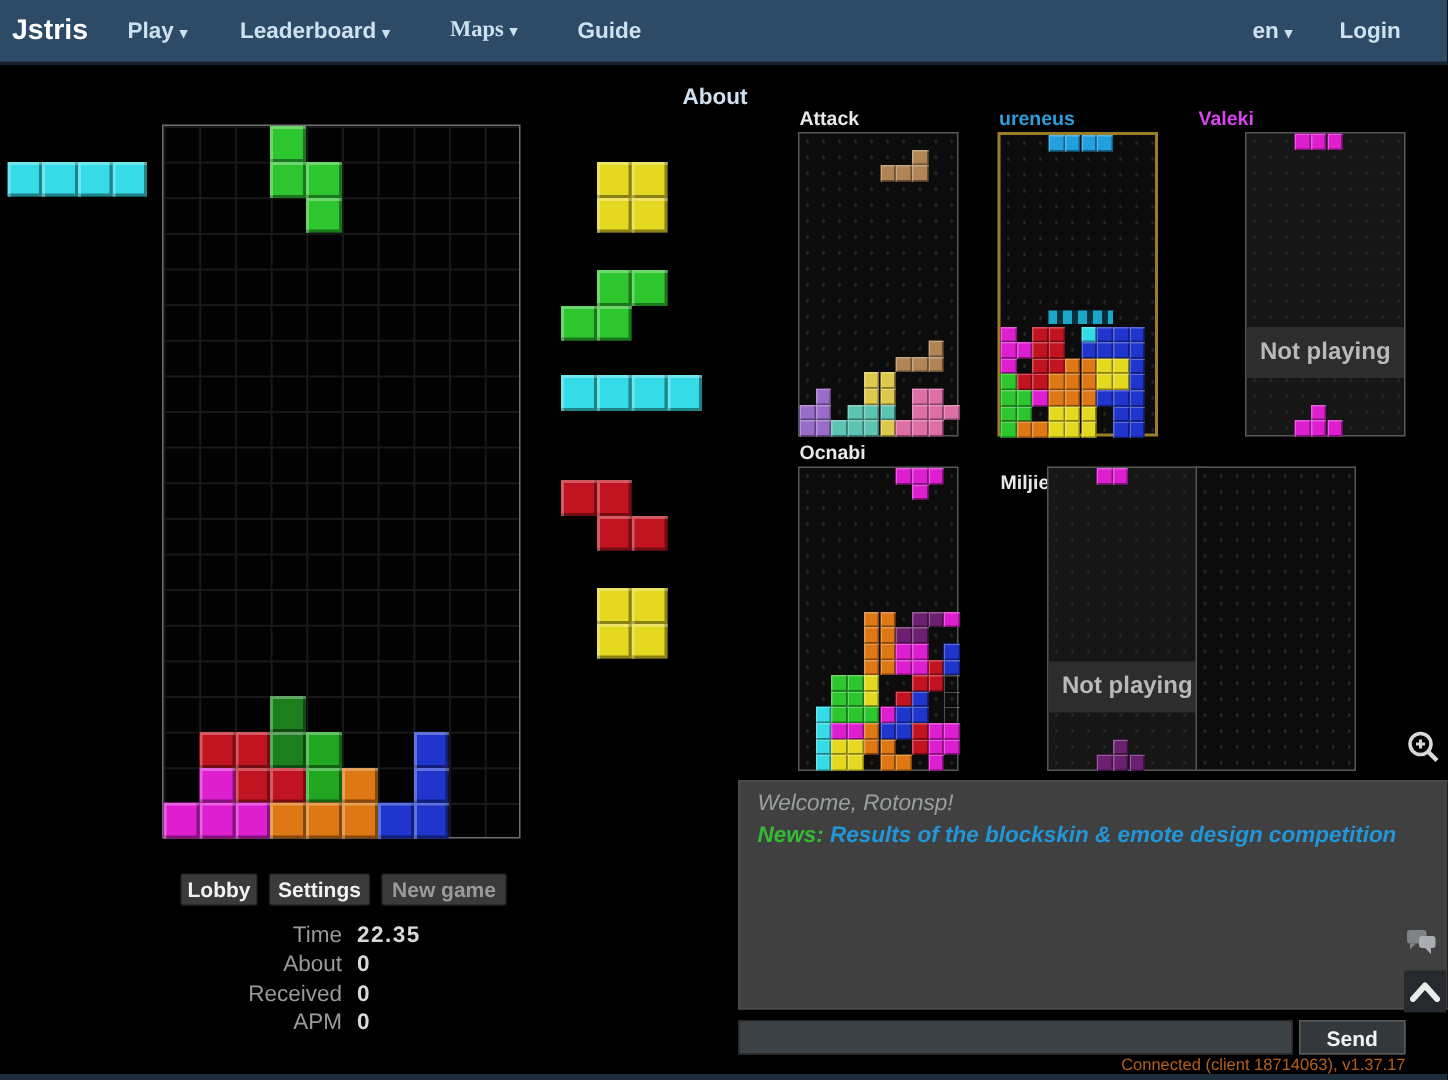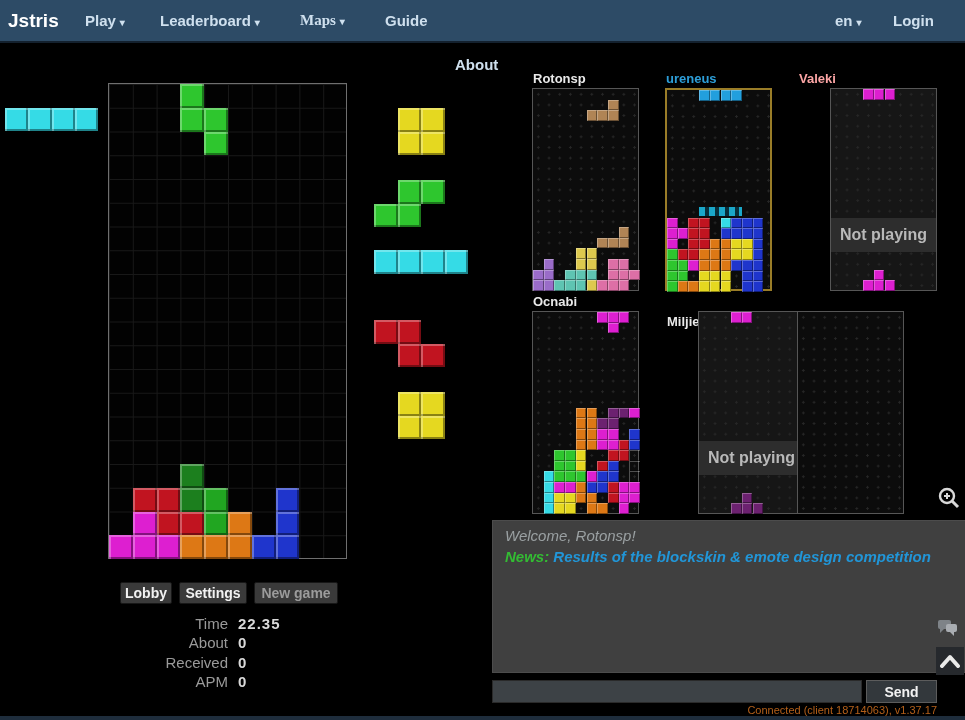--- a/index.html
+++ b/index.html
@@ -139,21 +139,21 @@
     <div class="cell big" style="left: 397.5px; top: 320px; width: 23.5px; height: 23.5px; background: rgb(193, 20, 32);"></div>
     <div class="cell big" style="left: 397.5px; top: 343.5px; width: 23.5px; height: 23.5px; background: rgb(193, 20, 32);"></div>
     <div class="cell big" style="left: 421px; top: 343.5px; width: 23.5px; height: 23.5px; background: rgb(193, 20, 32);"></div>
     <div class="cell big" style="left: 397.5px; top: 392px; width: 23.5px; height: 23.5px; background: rgb(229, 216, 32);"></div>
     <div class="cell big" style="left: 421px; top: 392px; width: 23.5px; height: 23.5px; background: rgb(229, 216, 32);"></div>
     <div class="cell big" style="left: 397.5px; top: 415.5px; width: 23.5px; height: 23.5px; background: rgb(229, 216, 32);"></div>
     <div class="cell big" style="left: 421px; top: 415.5px; width: 23.5px; height: 23.5px; background: rgb(229, 216, 32);"></div>
   </div>
 
 <div id="opponents">
-    <div class="mini-name" style="left: 533px; top: 71px; color: rgb(233, 233, 233);">Rotonsp</div>
+    <div class="mini-name" style="left: 533px; top: 71px; color: rgb(233, 233, 233);">Attack</div>
     <div class="mini-board" style="left: 532px; top: 88px;">
       <div class="cell small" style="left: 74.9px; top: 10.63px; width: 10.7px; height: 10.63px; background: rgb(176, 132, 85);"></div>
       <div class="cell small" style="left: 53.5px; top: 21.26px; width: 10.7px; height: 10.63px; background: rgb(176, 132, 85);"></div>
       <div class="cell small" style="left: 64.2px; top: 21.26px; width: 10.7px; height: 10.63px; background: rgb(176, 132, 85);"></div>
       <div class="cell small" style="left: 74.9px; top: 21.26px; width: 10.7px; height: 10.63px; background: rgb(176, 132, 85);"></div>
       <div class="cell small" style="left: 85.6px; top: 138.19px; width: 10.7px; height: 10.63px; background: rgb(176, 132, 85);"></div>
       <div class="cell small" style="left: 64.2px; top: 148.82px; width: 10.7px; height: 10.63px; background: rgb(176, 132, 85);"></div>
       <div class="cell small" style="left: 74.9px; top: 148.82px; width: 10.7px; height: 10.63px; background: rgb(176, 132, 85);"></div>
       <div class="cell small" style="left: 85.6px; top: 148.82px; width: 10.7px; height: 10.63px; background: rgb(176, 132, 85);"></div>
       <div class="cell small" style="left: 42.8px; top: 159.45px; width: 10.7px; height: 10.63px; background: rgb(221, 201, 78);"></div>
@@ -238,21 +238,21 @@
       <div class="cell small" style="left: 0px; top: 191.34px; width: 10.7px; height: 10.63px; background: rgb(46, 198, 46);"></div>
       <div class="cell small" style="left: 10.7px; top: 191.34px; width: 10.7px; height: 10.63px; background: rgb(221, 120, 21);"></div>
       <div class="cell small" style="left: 21.4px; top: 191.34px; width: 10.7px; height: 10.63px; background: rgb(221, 120, 21);"></div>
       <div class="cell small" style="left: 32.1px; top: 191.34px; width: 10.7px; height: 10.63px; background: rgb(229, 216, 32);"></div>
       <div class="cell small" style="left: 42.8px; top: 191.34px; width: 10.7px; height: 10.63px; background: rgb(229, 216, 32);"></div>
       <div class="cell small" style="left: 53.5px; top: 191.34px; width: 10.7px; height: 10.63px; background: rgb(229, 216, 32);"></div>
       <div class="cell small" style="left: 74.9px; top: 191.34px; width: 10.7px; height: 10.63px; background: rgb(31, 53, 204);"></div>
       <div class="cell small" style="left: 85.6px; top: 191.34px; width: 10.7px; height: 10.63px; background: rgb(31, 53, 204);"></div>
       <div class="garbage-indicator" style="left: 32.1px; top: 116.93px; width: 42.8px;"></div>
     </div>
-    <div class="mini-name" style="left: 799px; top: 71px; color: #fca5a5;">Valeki</div>
+    <div class="mini-name" style="left: 799px; top: 71px; color: #d946ef;">Valeki</div>
     <div class="mini-board lighter" style="left: 798px; top: 88px;">
       <div class="cell small" style="left: 32.1px; top: 0px; width: 10.7px; height: 10.63px; background: rgb(221, 31, 208);"></div>
       <div class="cell small" style="left: 42.8px; top: 0px; width: 10.7px; height: 10.63px; background: rgb(221, 31, 208);"></div>
       <div class="cell small" style="left: 53.5px; top: 0px; width: 10.7px; height: 10.63px; background: rgb(221, 31, 208);"></div>
       <div class="cell small" style="left: 42.8px; top: 180.71px; width: 10.7px; height: 10.63px; background: rgb(221, 31, 208);"></div>
       <div class="cell small" style="left: 32.1px; top: 191.34px; width: 10.7px; height: 10.63px; background: rgb(221, 31, 208);"></div>
       <div class="cell small" style="left: 42.8px; top: 191.34px; width: 10.7px; height: 10.63px; background: rgb(221, 31, 208);"></div>
       <div class="cell small" style="left: 53.5px; top: 191.34px; width: 10.7px; height: 10.63px; background: rgb(221, 31, 208);"></div>
       <div class="not-playing-band" style="top: 129px;">Not playing</div>
     </div>

